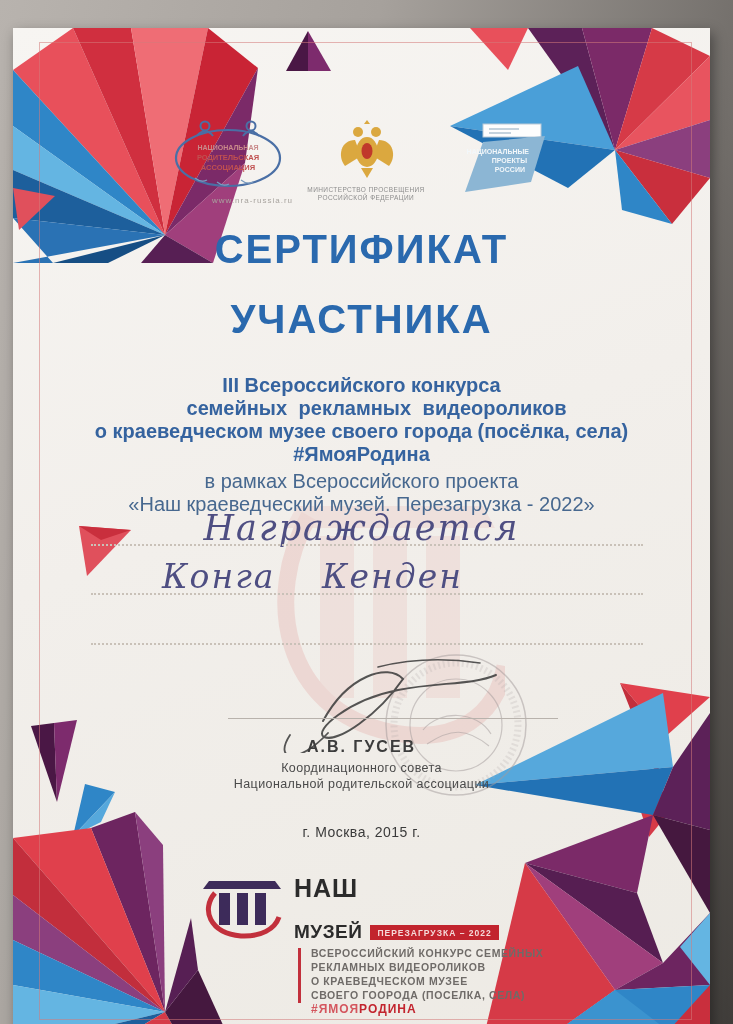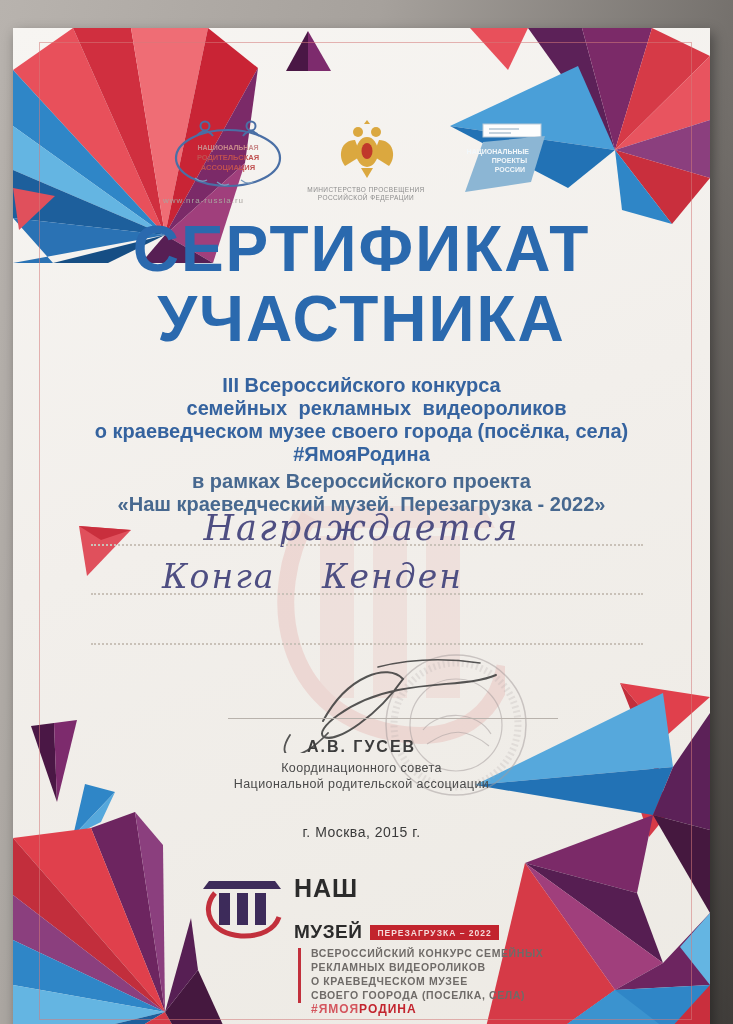--- a/index.html
+++ b/index.html
@@ -8,29 +8,29 @@
   .photo{position:relative;width:733px;height:1024px;margin-top:28px;}
   .paper{position:absolute;left:13px;top:0;width:697px;height:1012px;
          background:linear-gradient(160deg,#f7f5f2 0%,#f2efeb 45%,#edeae4 100%);
          box-shadow:3px 5px 12px rgba(0,0,0,.4);overflow:hidden;}
   .frame{position:absolute;left:26px;top:14px;right:18px;bottom:20px;
          border:1px solid rgba(212,122,122,.55);pointer-events:none;}
   .abs{position:absolute;}
   .cx{left:0;right:0;text-align:center;}
   svg{display:block;}
   
-  .nra-web{position:absolute;left:150px;top:168px;width:130px;text-align:left;
+  .nra-web{position:absolute;left:150px;top:168px;width:130px;text-align:right;
            font-size:8px;color:#a8a49f;letter-spacing:1px;}
   .min-cap{position:absolute;left:288px;top:158px;width:130px;text-align:center;
            font-size:6.5px;color:#8d8d8d;letter-spacing:.4px;line-height:8px;}
   
-  .title{top:186px;font-weight:700;color:#2a69ae;font-size:64px;line-height:70px;letter-spacing:2px;}
+  .title{top:186px;font-weight:700;color:#2a69ae;font-size:40px;line-height:70px;letter-spacing:2px;}
   
   .sub{top:346px;color:#35639f;font-size:20px;line-height:23px;font-weight:700;}
-  .sub .reg{font-weight:700;color:#47688f;}
+  .sub .reg{font-weight:400;color:#47688f;}
   .sub .gap{height:4px;}
   .w2{word-spacing:6px;padding-left:30px;}
   
   .hw{font-family:"DejaVu Serif",serif;font-style:italic;color:#4e4e82;text-align:center;}
   .hw1{top:480px;font-size:35px;letter-spacing:2px;}
   .hw2{top:529px;font-size:33px;letter-spacing:2px;word-spacing:34px;padding-right:98px;}
   .dotline{position:absolute;left:78px;width:552px;border-bottom:2px dotted #c9c1b8;height:0;}
   
   .sigline{position:absolute;left:215px;top:690px;width:330px;height:1px;background:#b8b2ac;}
   .signame{top:710px;font-size:16px;font-weight:600;color:#3c3c3c;letter-spacing:2px;}

